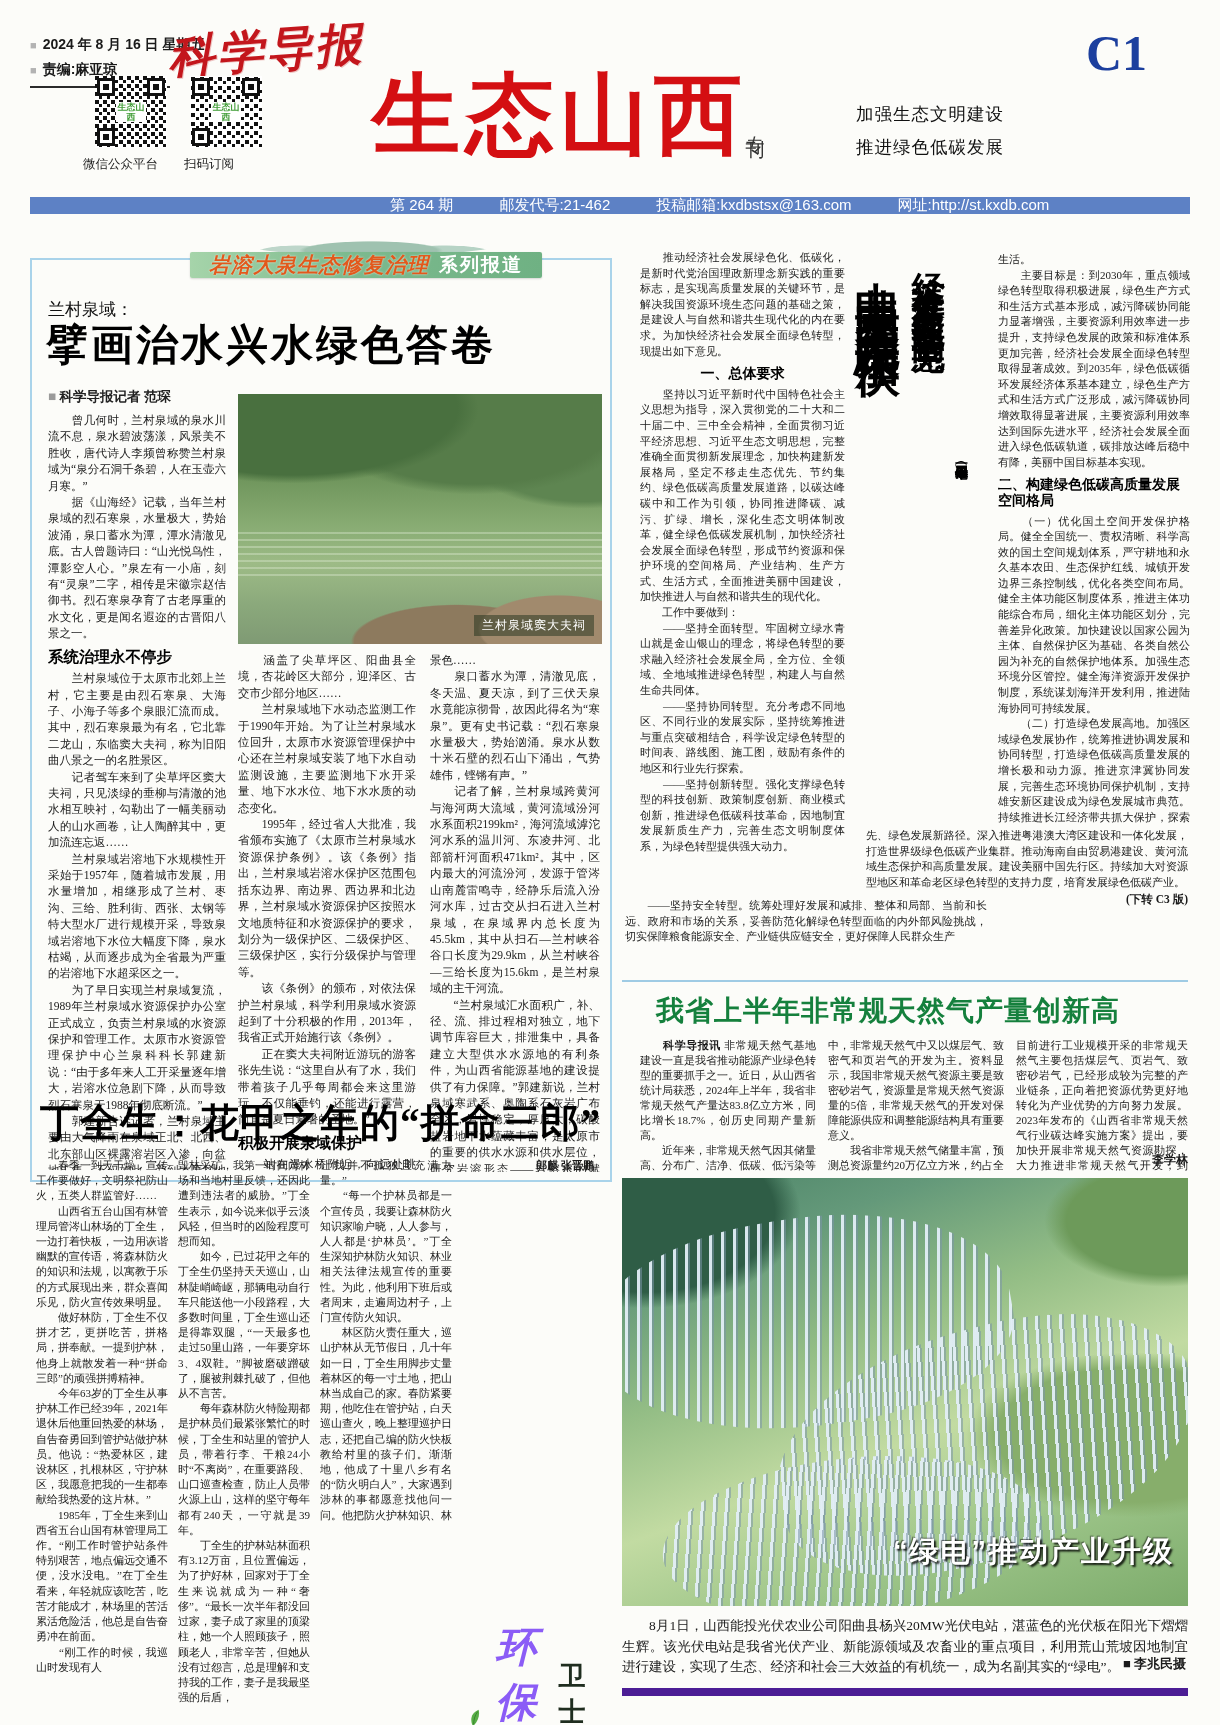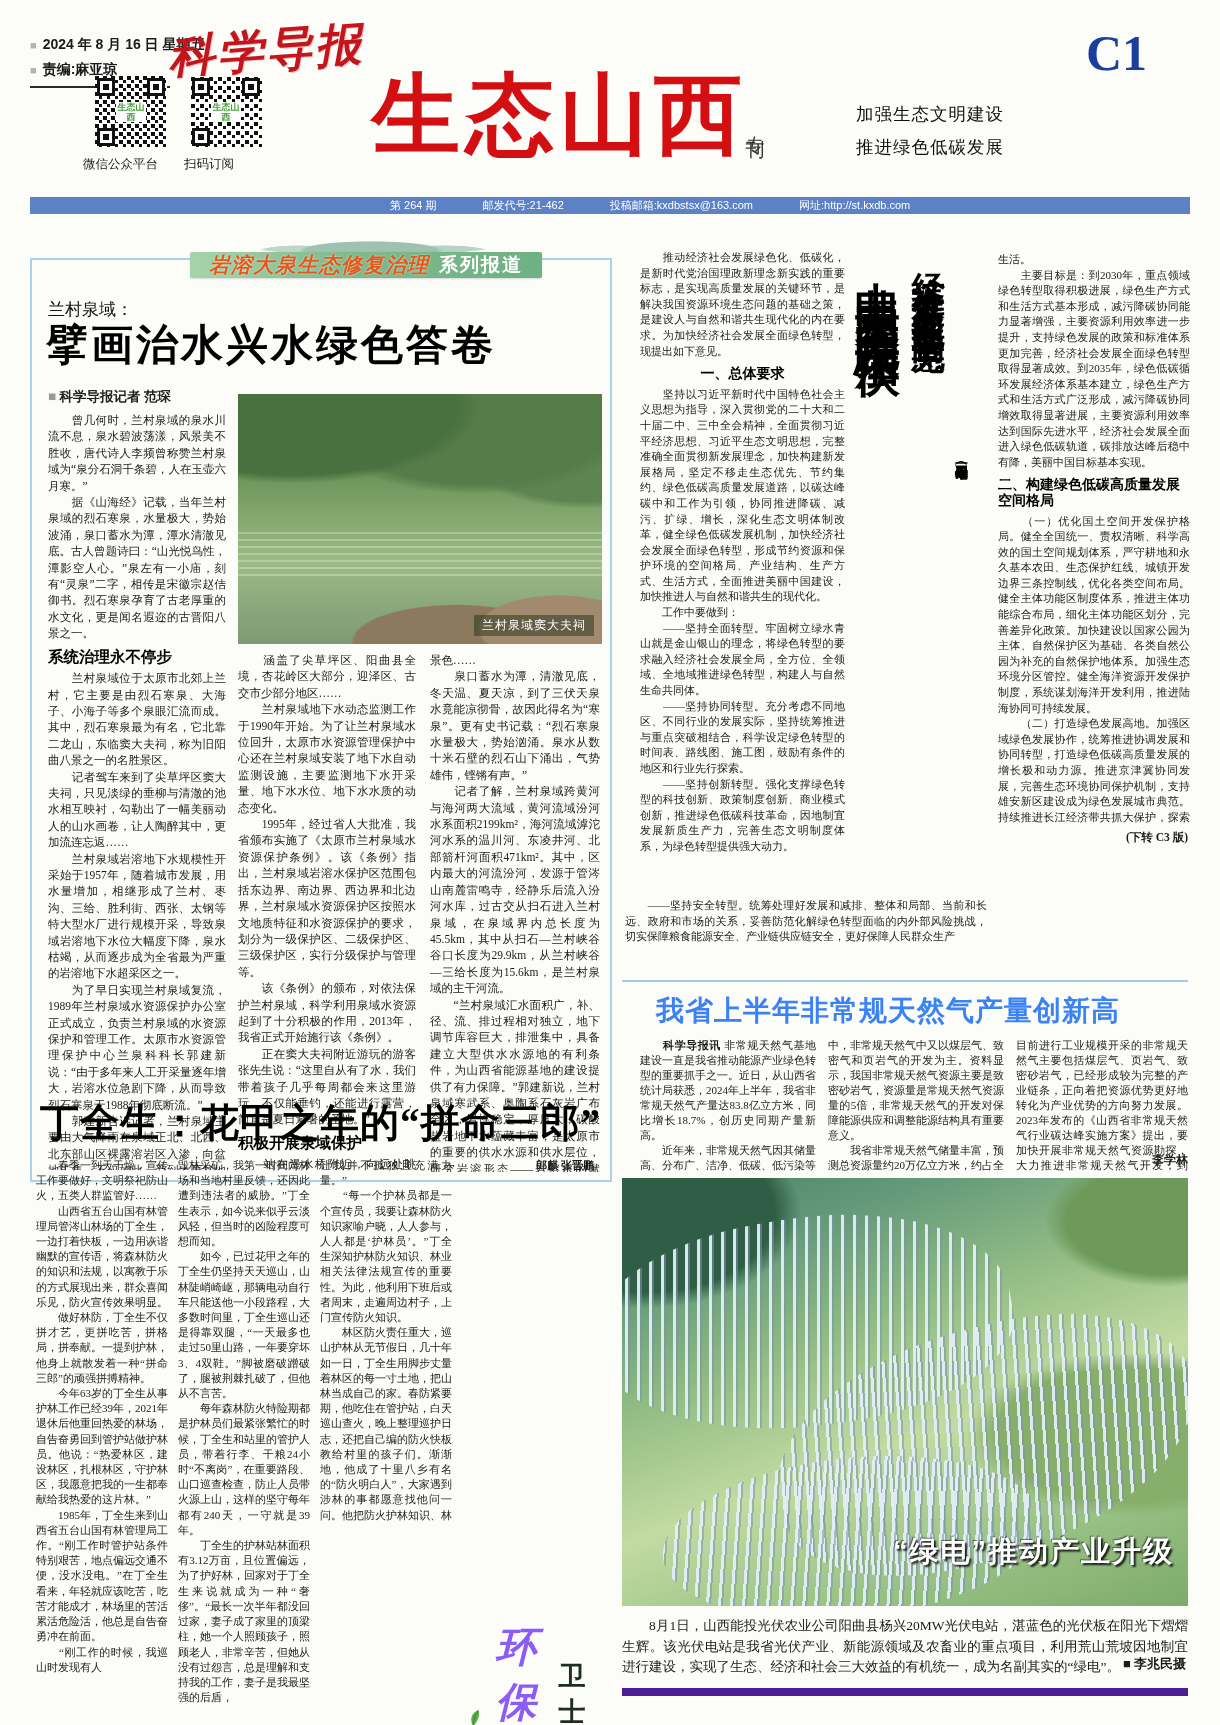--- a/index.html
+++ b/index.html
@@ -20,21 +20,21 @@
   .qr-label{top:156px;font-size:12.5px;color:#222;text-align:left;}
   .qr1-label{left:83px;width:96px;} .qr2-label{left:184px;width:84px;}
   .main-title{left:372px;top:70px;font-size:88px;font-weight:900;color:#d40f12;letter-spacing:6px;line-height:92px;}
   .title-sub{left:742px;top:120px;writing-mode:vertical-rl;font-size:19px;letter-spacing:5px;color:#333;}
   .slogans{left:856px;top:98px;font-size:17.5px;line-height:33px;color:#111;letter-spacing:1px;}
   .pageno{left:1086px;top:24px;font-size:50px;font-weight:900;color:#1c3f9e;font-family:"Liberation Serif",serif;}
 
   
   .infobar{left:30px;top:197px;width:1160px;height:17px;background:#5d81c5;display:flex;align-items:center;
            padding-left:360px;box-sizing:border-box;gap:46px;font-family:"Liberation Sans",sans-serif;
-           font-size:11px;color:#fff;white-space:nowrap;}
+           font-size:15px;color:#fff;white-space:nowrap;}
 
   
   .spring-box{left:30px;top:258px;width:578px;height:920px;border:2px solid #a9d3ea;}
   .banner-art{left:225px;top:220px;width:292px;height:36px;border-radius:50%;opacity:.85;
       background:radial-gradient(120px 16px at 50% 85%,#8fb9a4 0 55%,transparent 60%),
                  radial-gradient(70px 12px at 25% 90%,#b3d0c2 0 55%,transparent 60%),
                  radial-gradient(80px 12px at 75% 90%,#aaccbc 0 55%,transparent 60%);}
   .series-banner{left:190px;top:252px;width:352px;height:26px;display:flex;align-items:center;justify-content:center;gap:10px;
       background:linear-gradient(90deg,#a6d4aa 0%,#7cba8e 45%,#6fb183 100%);border-radius:2px;
       box-shadow:0 1px 2px rgba(0,0,0,.15);}
@@ -80,21 +80,21 @@
   .p-tail2{left:866px;top:828px;width:322px;height:82px;}
   .vhead{left:852px;top:246px;width:146px;height:580px;display:flex;gap:7px;}
   .vhead>div{writing-mode:vertical-rl;font-family:"Liberation Sans",sans-serif;font-weight:900;color:#000;line-height:1.12;}
   .vh1{font-size:45px;letter-spacing:7px;}
   .vh2{font-size:33px;letter-spacing:5px;}
   .vdate{font-size:13px;font-weight:bold;padding-top:210px;color:#111;}
 
   
   .gas-divider{left:622px;top:980px;width:566px;border-top:2px solid #9fcbe4;}
   .gas-headline{left:656px;top:992px;width:534px;font-family:"Liberation Sans",sans-serif;
-      font-size:28px;font-weight:900;letter-spacing:1px;color:#3b82f6;white-space:nowrap;}
+      font-size:28px;font-weight:900;letter-spacing:1px;color:#15803d;white-space:nowrap;}
   .gas-col{font-size:11px;line-height:15px;top:1038px;height:134px;}
   .g-col1{left:640px;width:176px;} .g-col2{left:828px;width:176px;} .g-col3{left:1016px;width:172px;}
   .lead{font-weight:bold;font-family:"Liberation Sans",sans-serif;}
   .gas-byline{left:1040px;top:1152px;width:148px;text-align:right;font-size:12px;font-weight:bold;}
 
   
   .solar-photo{left:622px;top:1178px;width:566px;height:428px;overflow:hidden;
       background:
         radial-gradient(260px 160px at 4% 8%,#2f5d46 0 50%,transparent 60%),
         radial-gradient(220px 120px at 96% 10%,#6d9a5a 0 45%,transparent 55%),
@@ -276,20 +276,21 @@
   </div>
 
   <div class="abs col policy-col p-col2">
     <p>生活。
 　　主要目标是：到2030年，重点领域绿色转型取得积极进展，绿色生产方式和生活方式基本形成，减污降碳协同能力显著增强，主要资源利用效率进一步提升，支持绿色发展的政策和标准体系更加完善，经济社会发展全面绿色转型取得显著成效。到2035年，绿色低碳循环发展经济体系基本建立，绿色生产方式和生活方式广泛形成，减污降碳协同增效取得显著进展，主要资源利用效率达到国际先进水平，经济社会发展全面进入绿色低碳轨道，碳排放达峰后稳中有降，美丽中国目标基本实现。</p>
     <h3 class="subhead subhead-left">二、构建绿色低碳高质量发展空间格局</h3>
     <p>　　（一）优化国土空间开发保护格局。健全全国统一、责权清晰、科学高效的国土空间规划体系，严守耕地和永久基本农田、生态保护红线、城镇开发边界三条控制线，优化各类空间布局。健全主体功能区制度体系，推进主体功能综合布局，细化主体功能区划分，完善差异化政策。加快建设以国家公园为主体、自然保护区为基础、各类自然公园为补充的自然保护地体系。加强生态环境分区管控。健全海洋资源开发保护制度，系统谋划海洋开发利用，推进陆海协同可持续发展。
 　　（二）打造绿色发展高地。加强区域绿色发展协作，统筹推进协调发展和协同转型，打造绿色低碳高质量发展的增长极和动力源。推进京津冀协同发展，完善生态环境协同保护机制，支持雄安新区建设成为绿色发展城市典范。持续推进长江经济带共抓大保护，探索生态优</p>
   </div>
   <div class="abs col policy-col p-tail2">
+    <p>先、绿色发展新路径。深入推进粤港澳大湾区建设和一体化发展，打造世界级绿色低碳产业集群。推动海南自由贸易港建设、黄河流域生态保护和高质量发展。建设美丽中国先行区。持续加大对资源型地区和革命老区绿色转型的支持力度，培育发展绿色低碳产业。</p>
     <span class="jump">(下转 C3 版)</span>
   </div>
 
   <div class="abs gas-divider"></div>
   <div class="abs gas-headline">我省上半年非常规天然气产量创新高</div>
   <div class="abs col gas-col g-col1">
     <p><span class="lead">　　科学导报讯</span><span> 非常规天然气基地建设一直是我省推动能源产业绿色转型的重要抓手之一。近日，从山西省统计局获悉，2024年上半年，我省非常规天然气产量达83.8亿立方米，同比增长18.7%，创历史同期产量新高。
 　　近年来，非常规天然气因其储量高、分布广、洁净、低碳、低污染等特性，成为传统能源开发的新热点。天然气广泛存在于油田气、气田气、煤层气和页岩气中，具体分为常规天然气和非常规天然气。其</span></p>
   </div>
   <div class="abs col gas-col g-col2">

